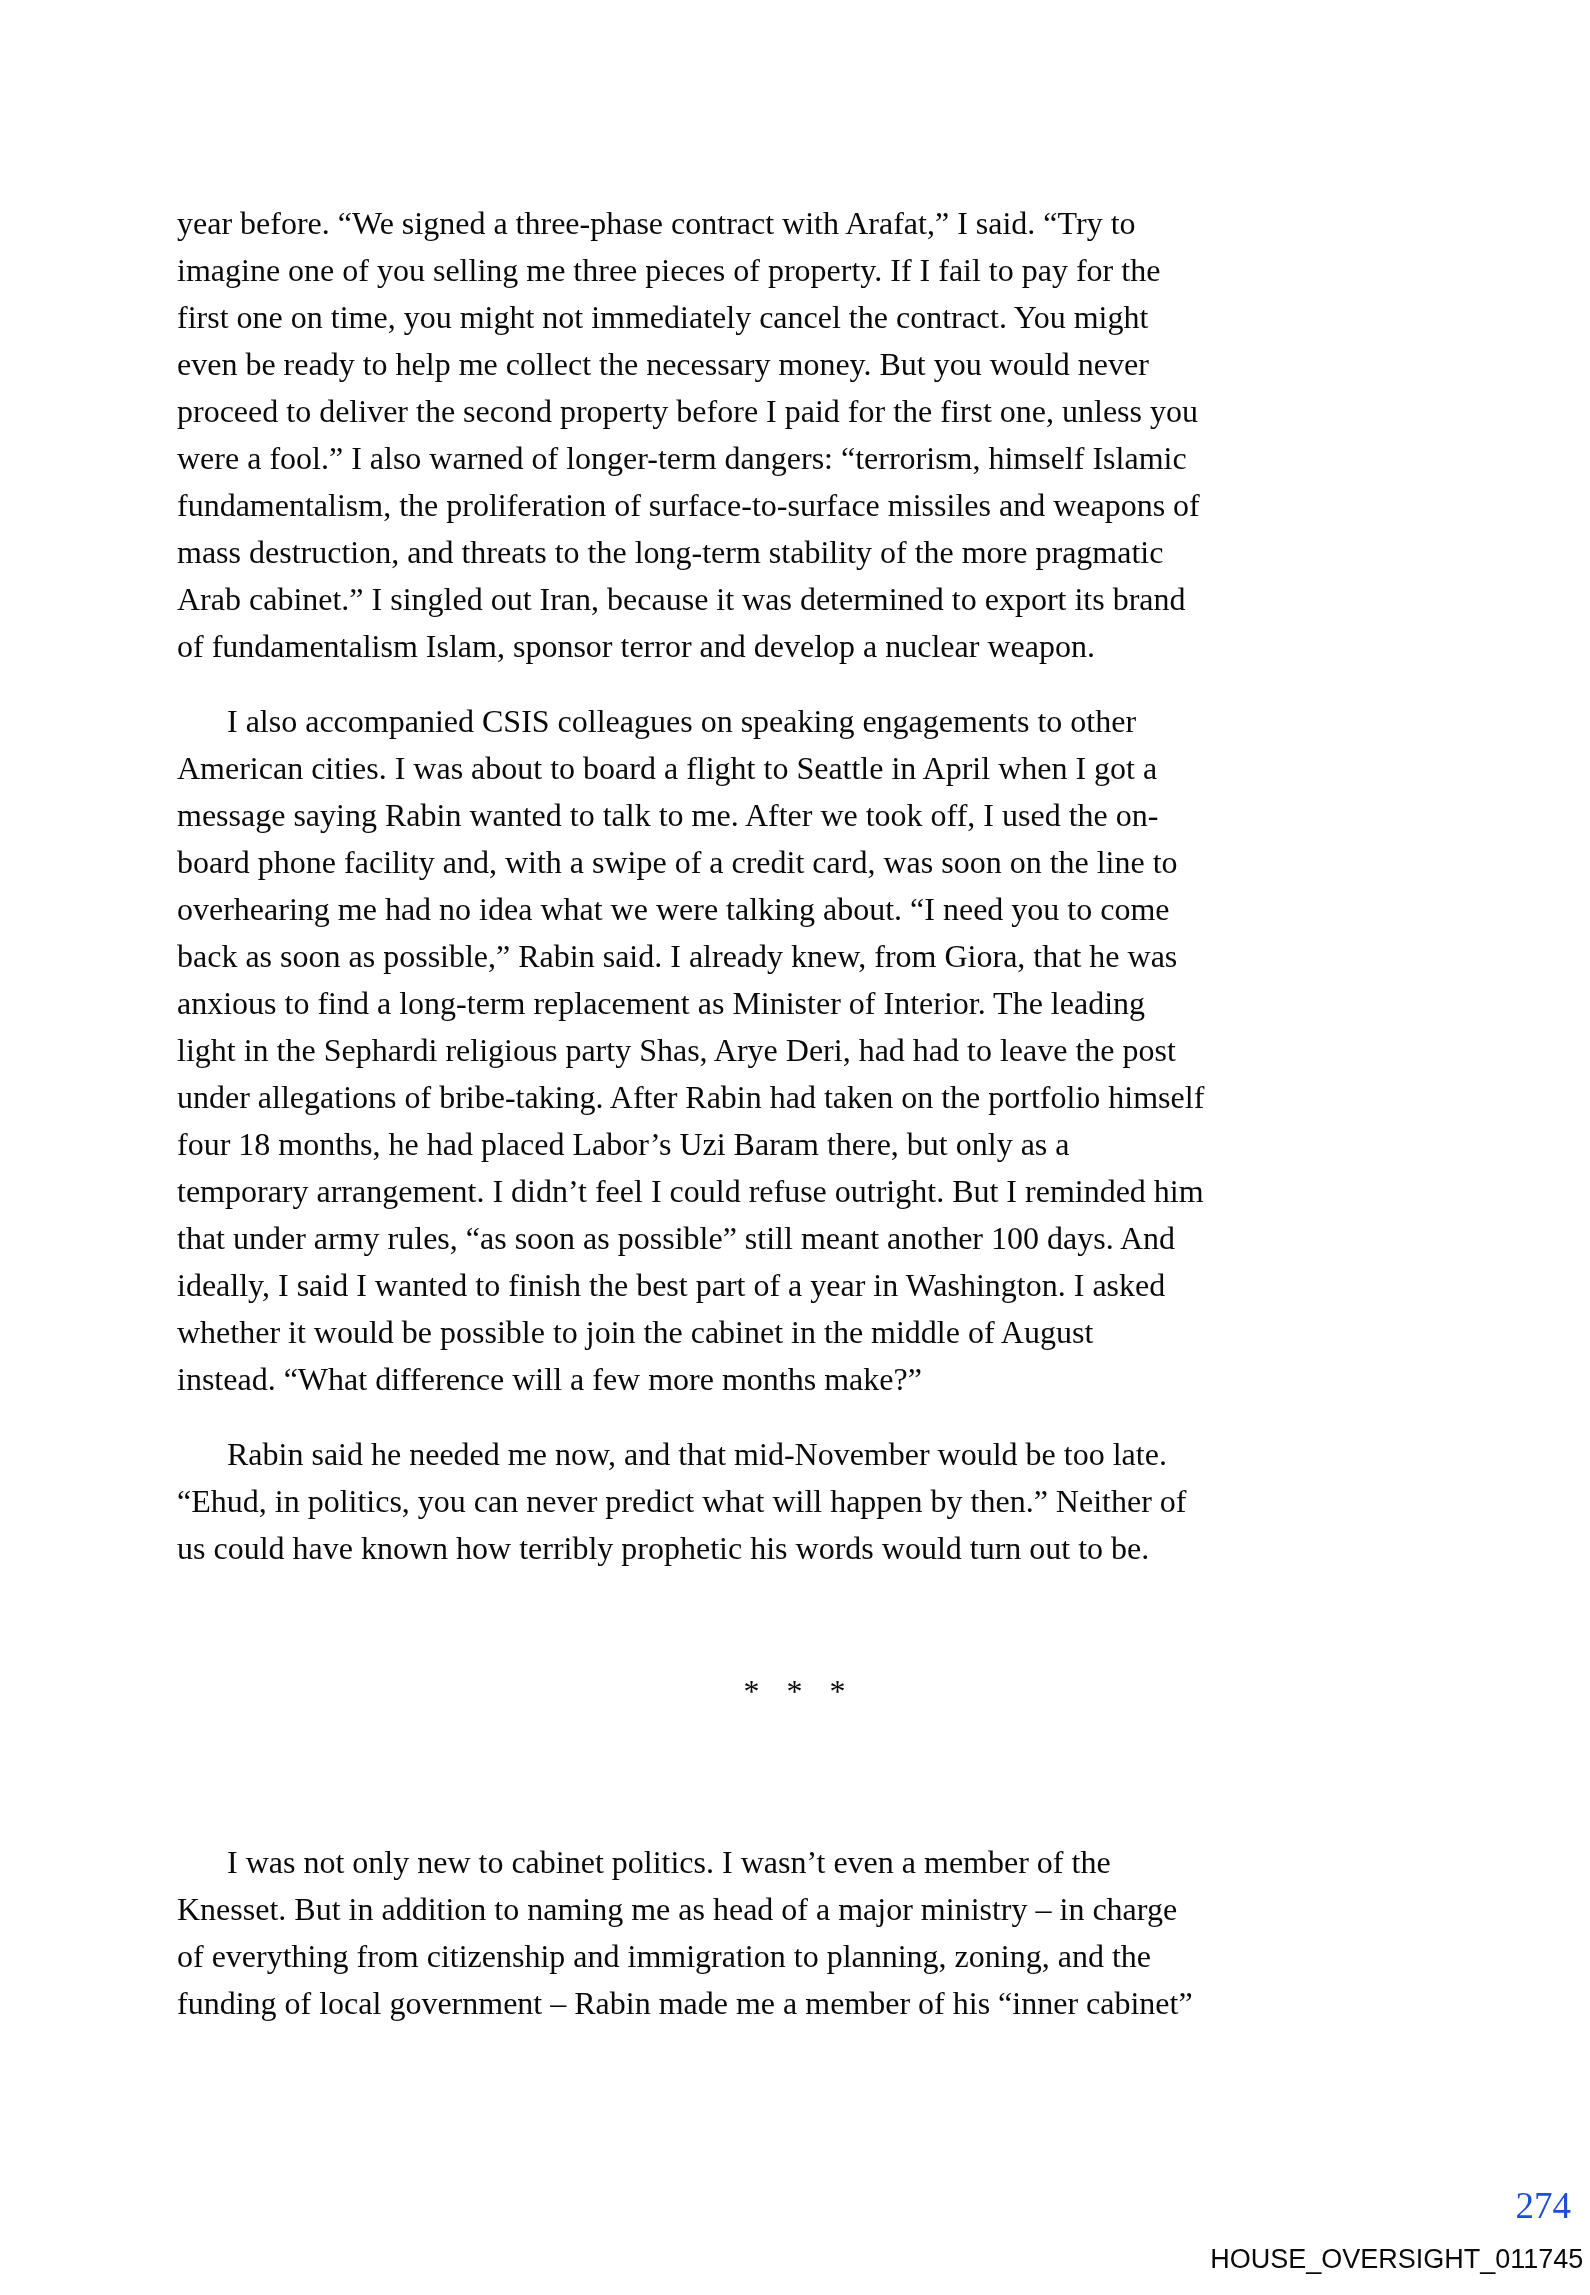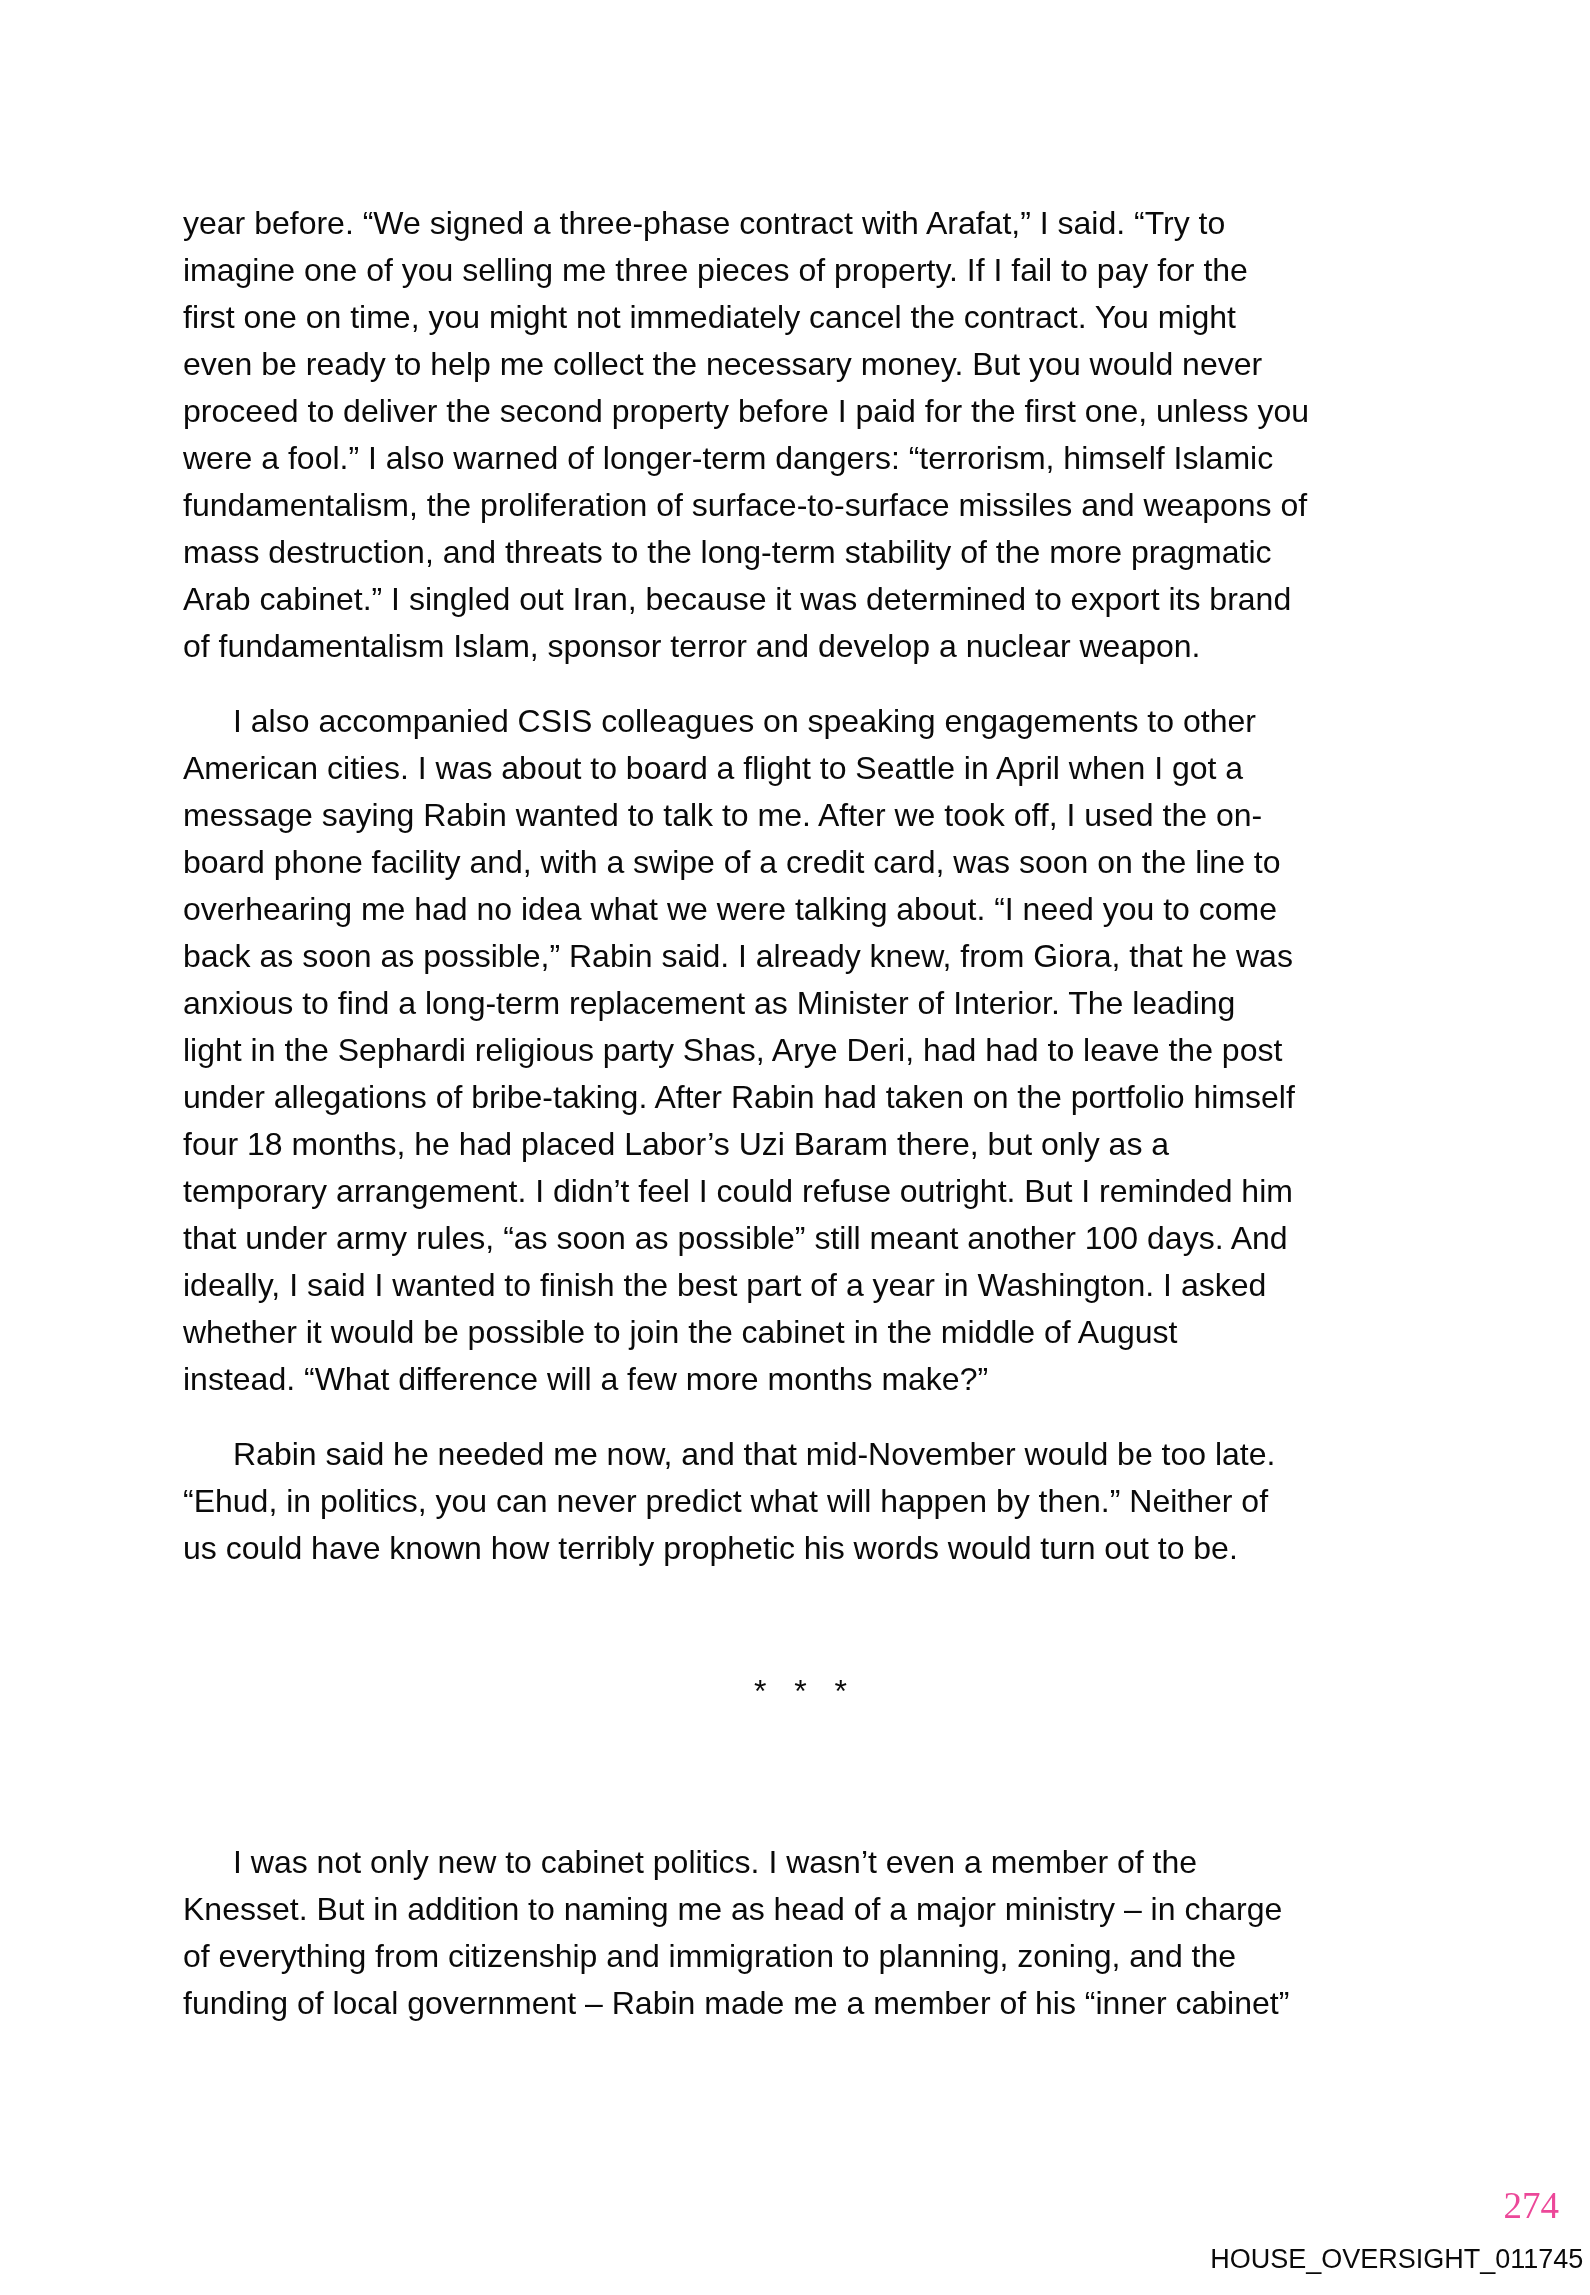--- a/index.html
+++ b/index.html
@@ -9,24 +9,24 @@
   }
   .page {
     position: relative;
     width: 1591px;
     height: 2295px;
     background: #ffffff;
     overflow: hidden;
   }
   .text-block {
     position: absolute;
-    left: 183px;
+    left: 177px;
     top: 200px;
     width: 1235px;
-    font-family: Liberation Sans, sans-serif;
+    font-family: Liberation Serif, serif;
     font-size: 32px;
     color: #0a0a0a;
   }
   .para {
     margin: 0 0 28px 0;
     padding: 0;
   }
   .para:last-child { margin-bottom: 16px; }
   .line {
     line-height: 47px;
@@ -39,25 +39,25 @@
     margin: 96px 0 124px 0;
     text-align: center;
     line-height: 47px;
     font-size: 32px;
     word-spacing: 19px;
     color: #0a0a0a;
   }
   .page-number {
     position: absolute;
     top: 2187px;
-    right: 32px;
+    right: 20px;
     font-family: "Liberation Serif", "DejaVu Serif", serif;
     font-size: 37px;
     line-height: 1;
-    color: #ec4899;
+    color: #1d4ed8;
   }
   .bates-stamp {
     position: absolute;
     top: 2246px;
     right: 7.7px;
     font-family: "Liberation Sans", "DejaVu Sans", sans-serif;
     font-size: 27px;
     line-height: 1;
     color: #0a0a0a;
   }

